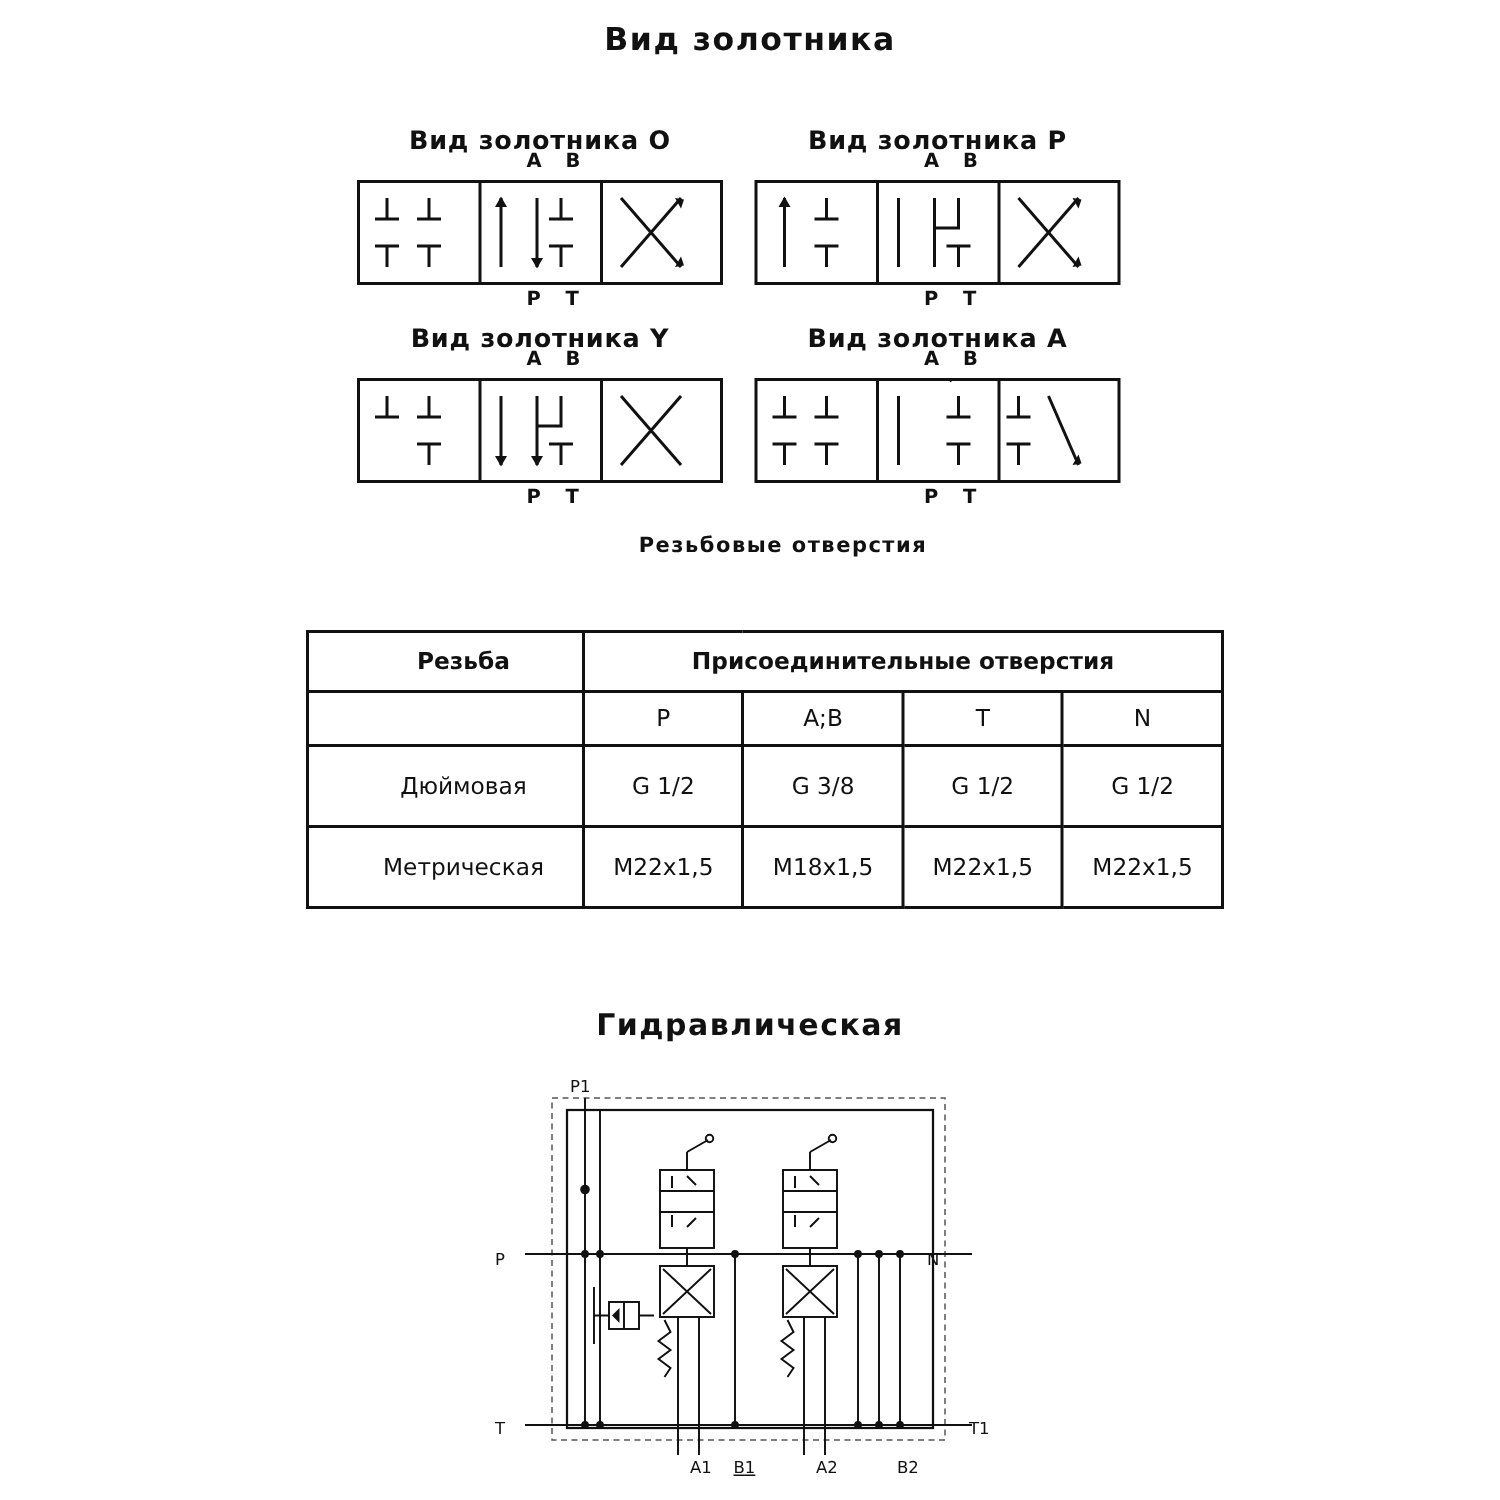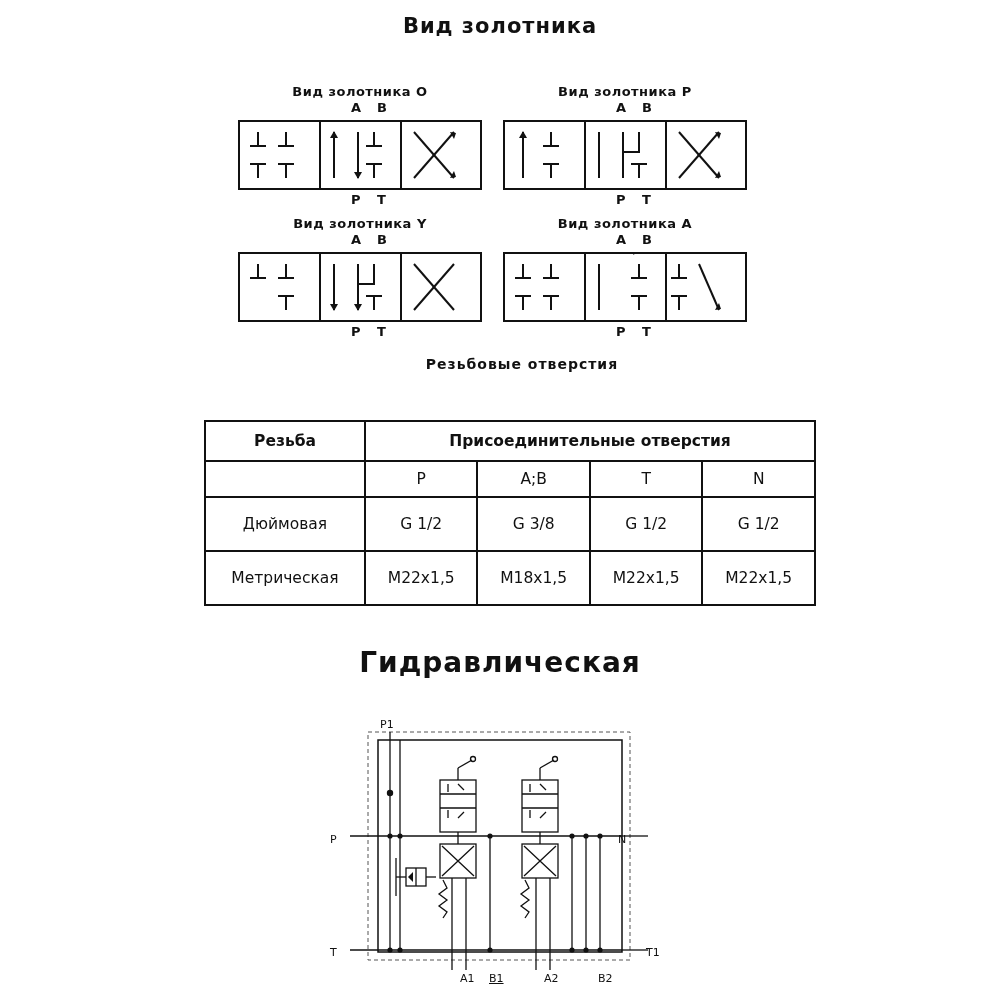--- a/index.html
+++ b/index.html
@@ -34,32 +34,32 @@
   #title-spool {
     top: 14px;
     font-size: 21px;
   }
   #title-threads {
     top: 356px;
     font-size: 14px;
     margin-left: 22px;
   }
   #title-hydraulic {
-    top: 648px;
-    font-size: 28px;
+    top: 668px;
+    font-size: 20px;
     line-height: 30px;
   }
 
   
   .spool-block { position: absolute; }
   .spool-caption {
     position: absolute;
     width: 100%;
     text-align: center;
-    font-size: 13px;
+    font-size: 17px;
     font-weight: bold;
     letter-spacing: .5px;
     top: 0;
     color: #111;
   }
   .spool-frame {
     position: absolute;
     top: 36px;
     left: 0;
     width: 244px;
@@ -102,21 +102,21 @@
     border: 2px solid #111;
     text-align: center;
     font-weight: normal;
     color: #111;
     padding: 0;
   }
   #threads-table .r1 td { height: 38px; font-weight: bold; font-size: 15.5px;}
   #threads-table .r2 td { height: 34px; }
   #threads-table .r3 td { height: 52px; }
   #threads-table .r4 td { height: 52px; }
-  #threads-table .colname { width: 158px; }
+  #threads-table .colname { width: 158px; padding-left: 24px; }
 
   
   #hydraulic-wrap {
     position: absolute;
     left: 330px;
     top: 718px;
     width: 340px;
     height: 275px;
   }
   .port-label {

